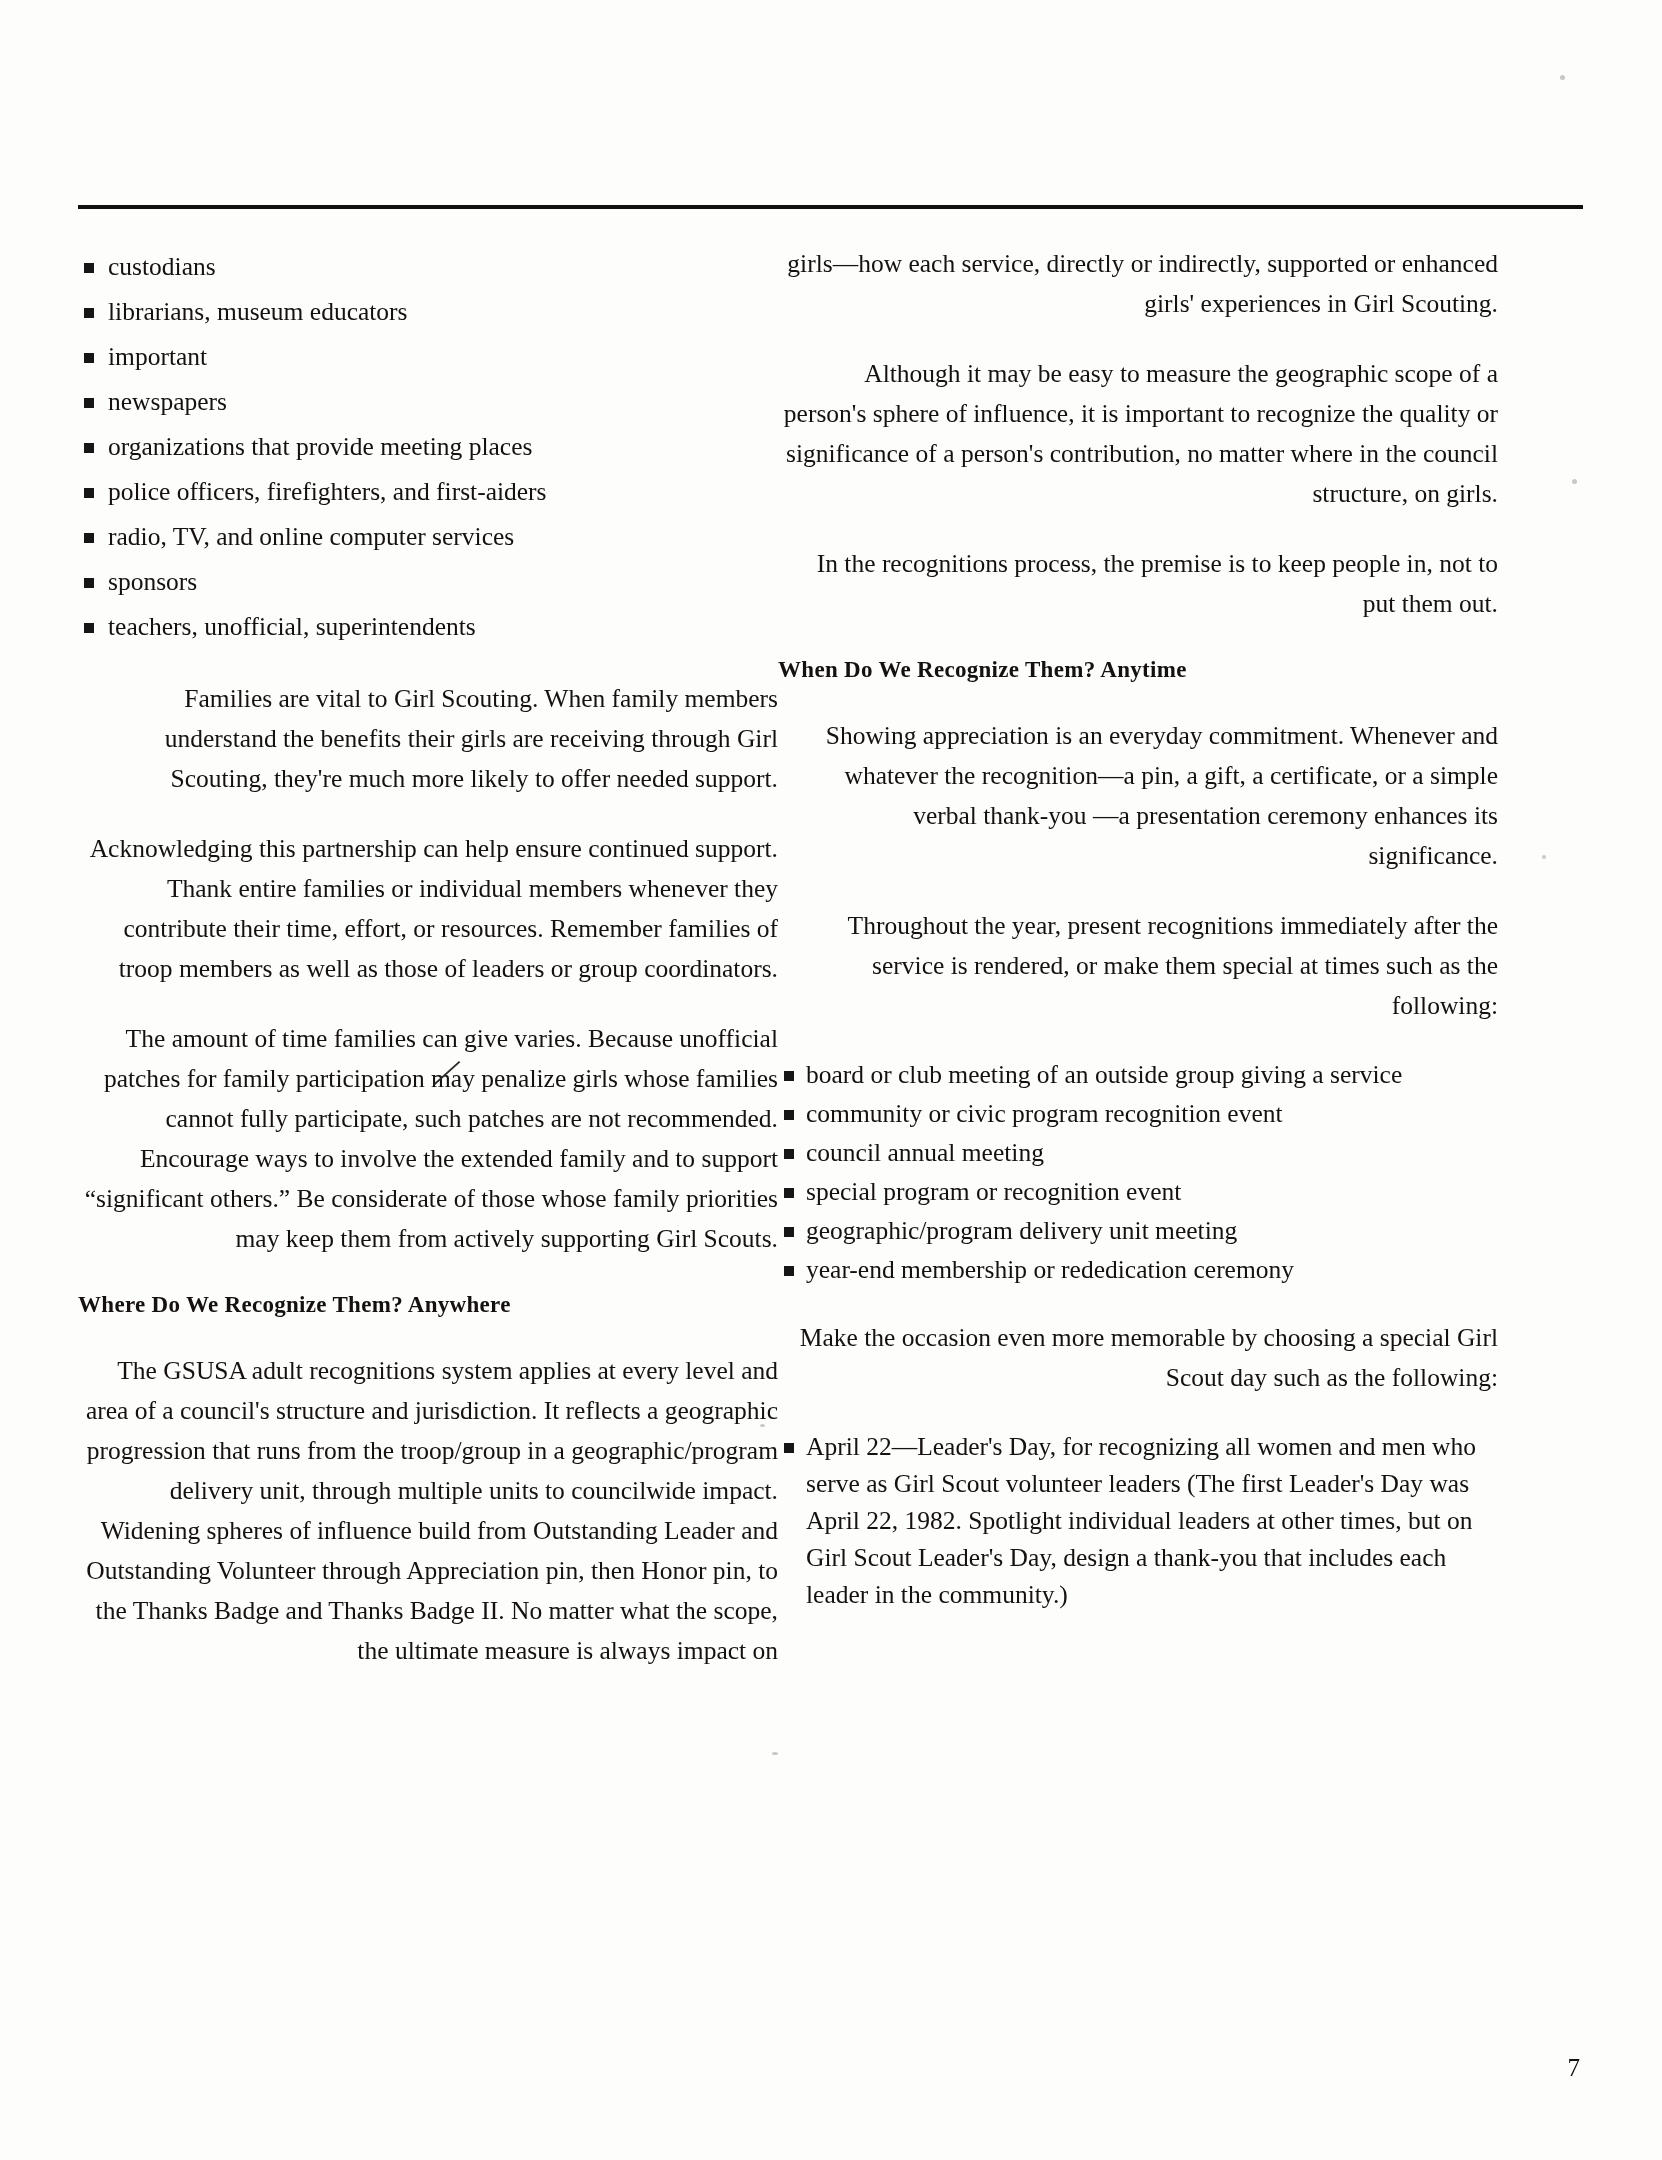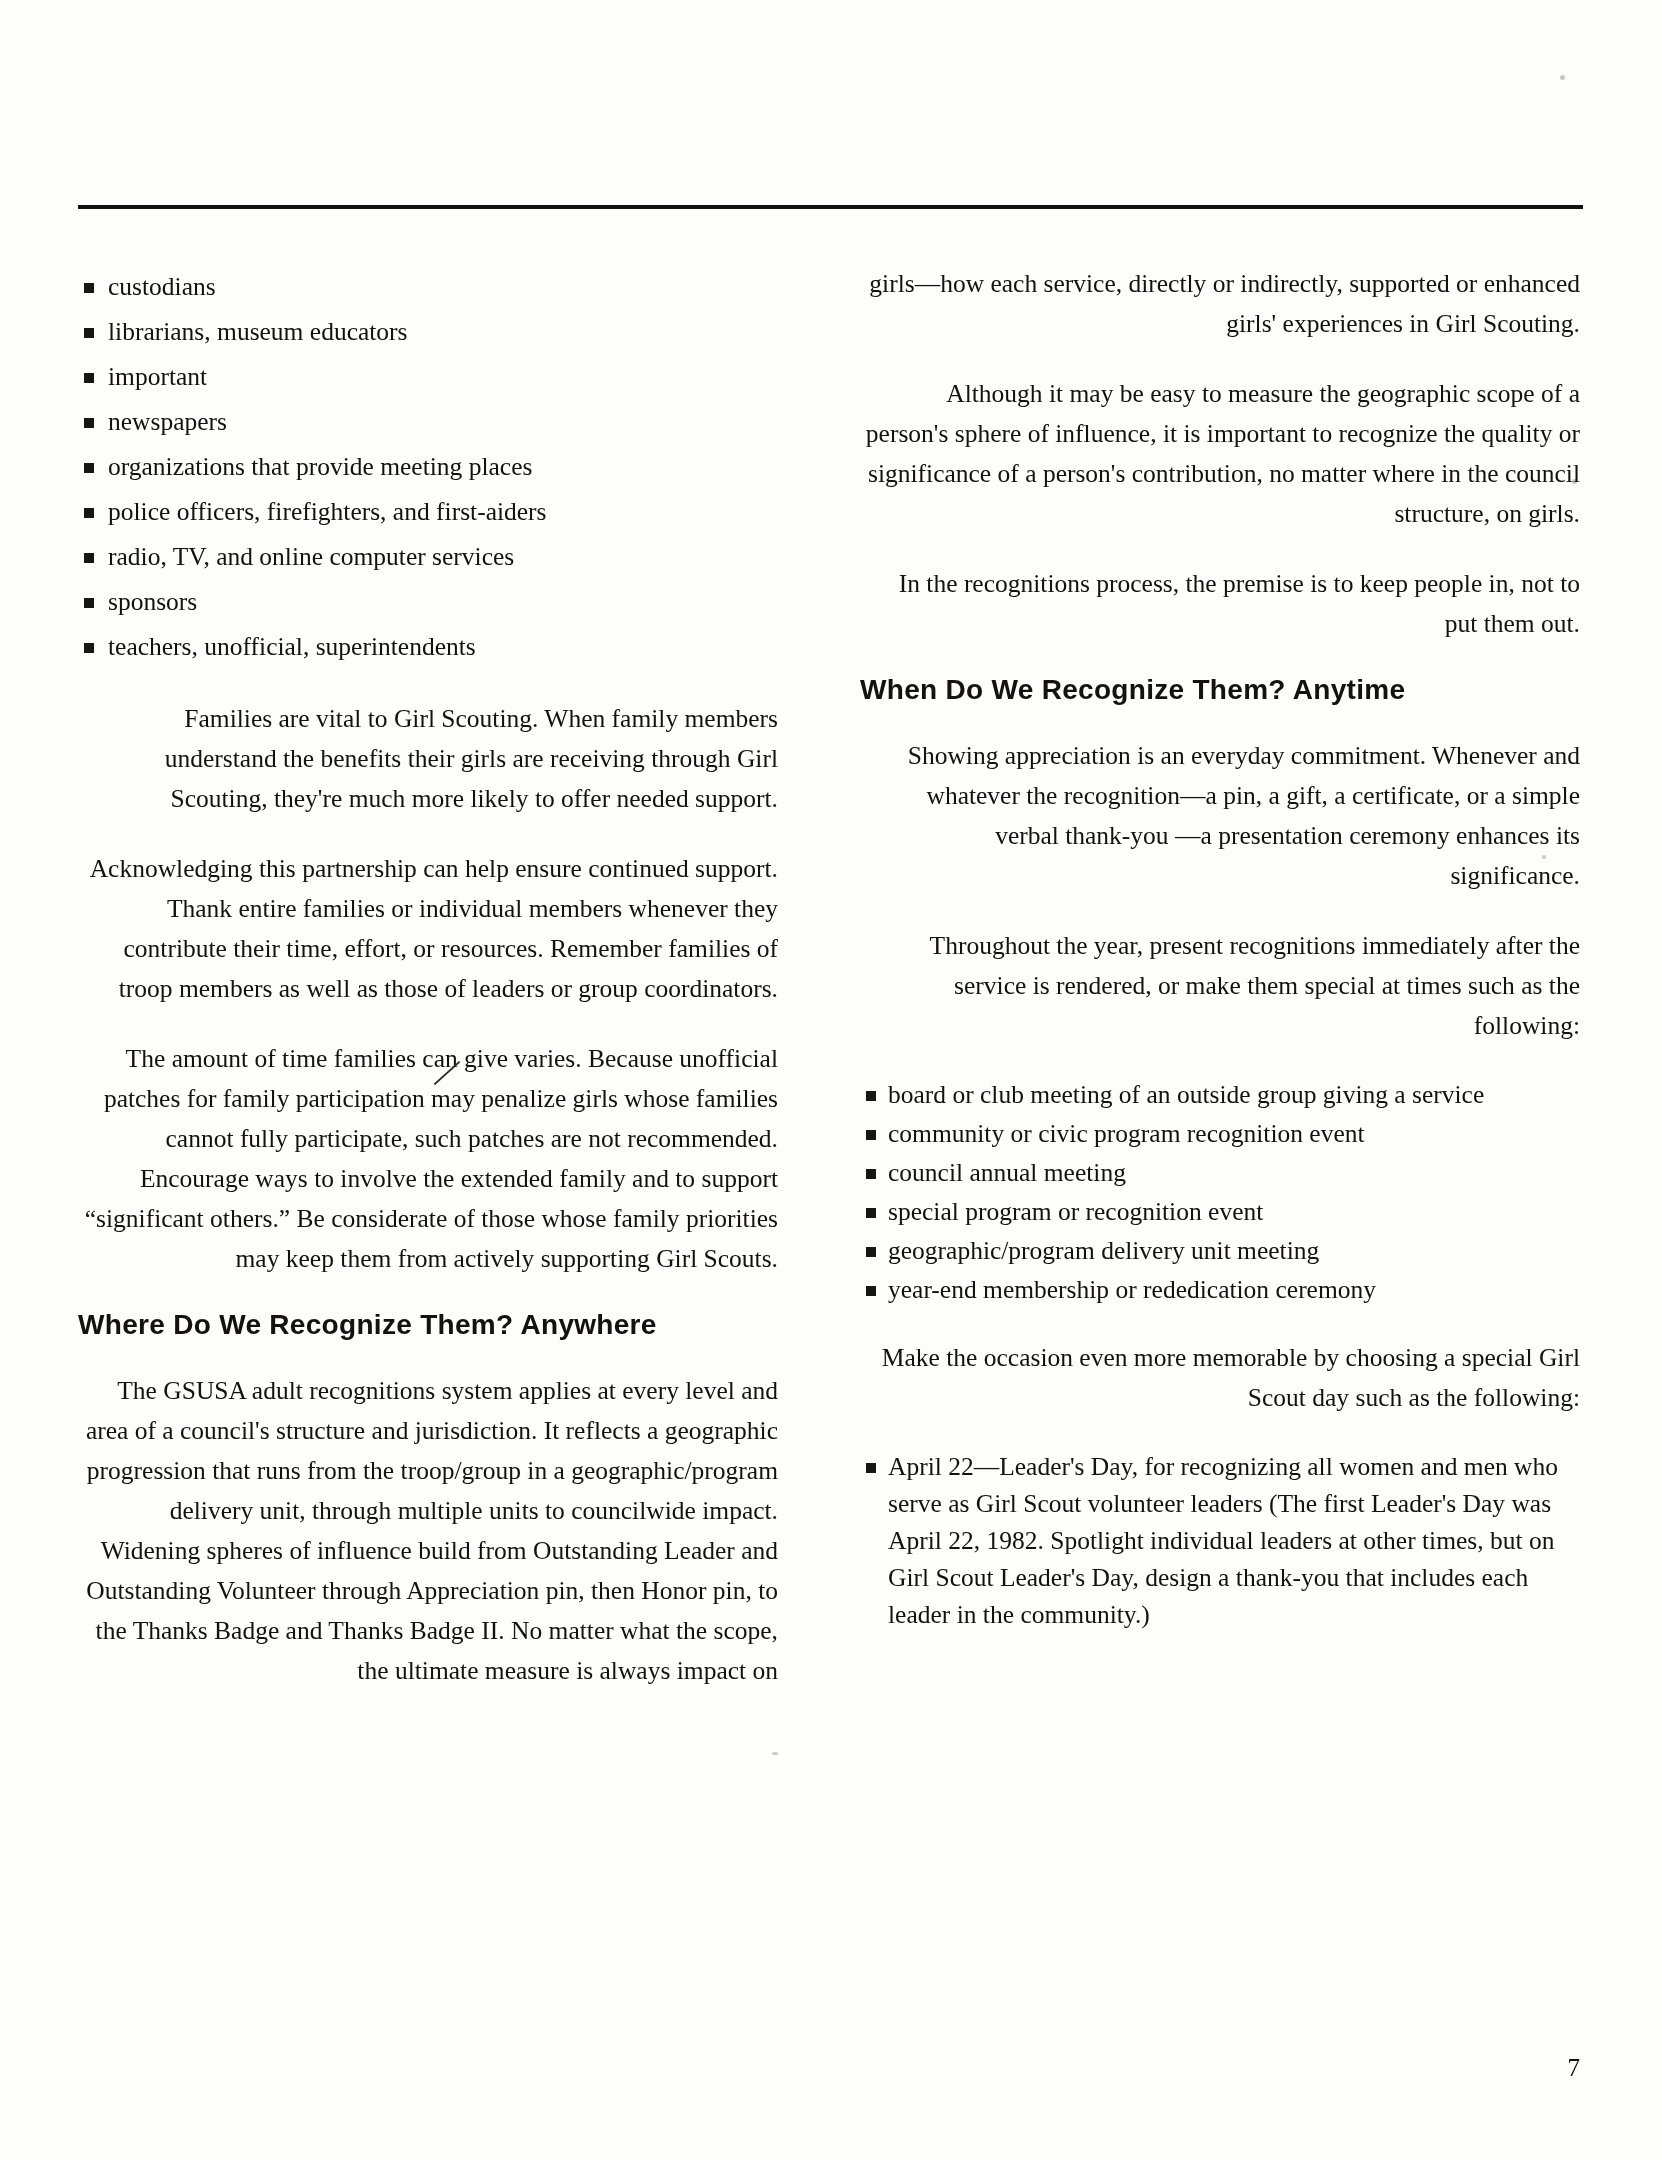--- a/index.html
+++ b/index.html
@@ -26,24 +26,23 @@
     position: absolute;
     left: 78px;
     top: 205px;
     width: 1505px;
     height: 4px;
     background: #111111;
   }
   .columns {
     position: absolute;
     left: 78px;
-    top: 264px;
+    top: 244px;
     width: 1510px;
     display: flex;
-    gap: 82px;
   }
   .col {
     width: 700px;
   }
   .col.right { width: 720px; }
 
   p {
     margin: 0 0 30px 0;
     font-size: 25.5px;
     line-height: 40px;
@@ -72,22 +71,22 @@
   }
   ul.compact li { line-height: 45px; }
   ul.wrapped li {
     line-height: 37px;
     padding-left: 28px;
     margin-bottom: 2px;
   }
   ul.wrapped li::before { top: 15px; }
 
   h2 {
-    font-family: Liberation Sans, sans-serif;
-    font-size: 28px;
+    font-family: Liberation Serif, serif;
+    font-size: 23px;
     font-weight: bold;
     letter-spacing: 0.3px;
     margin: 14px 0 30px 0;
     line-height: 32px;
   }
   .ital {
   }
   .pagenum {
     position: absolute;
     right: 82px;

